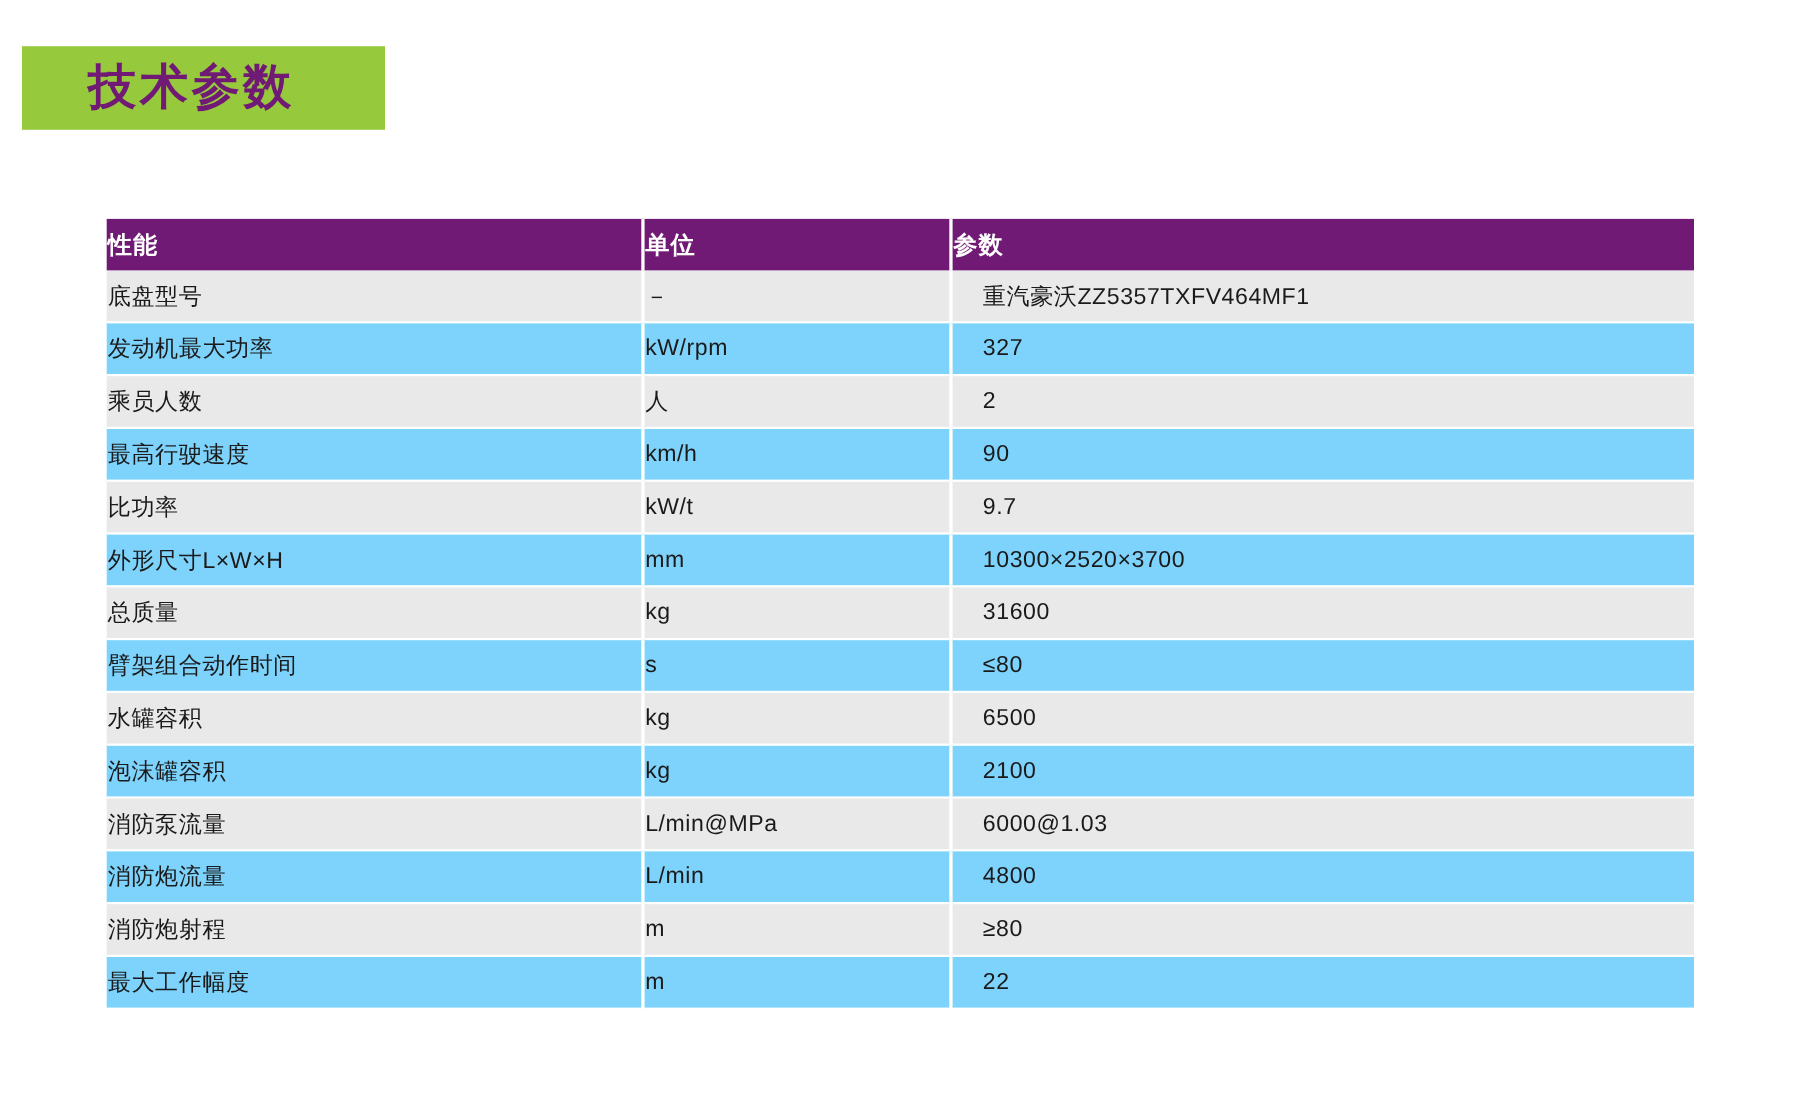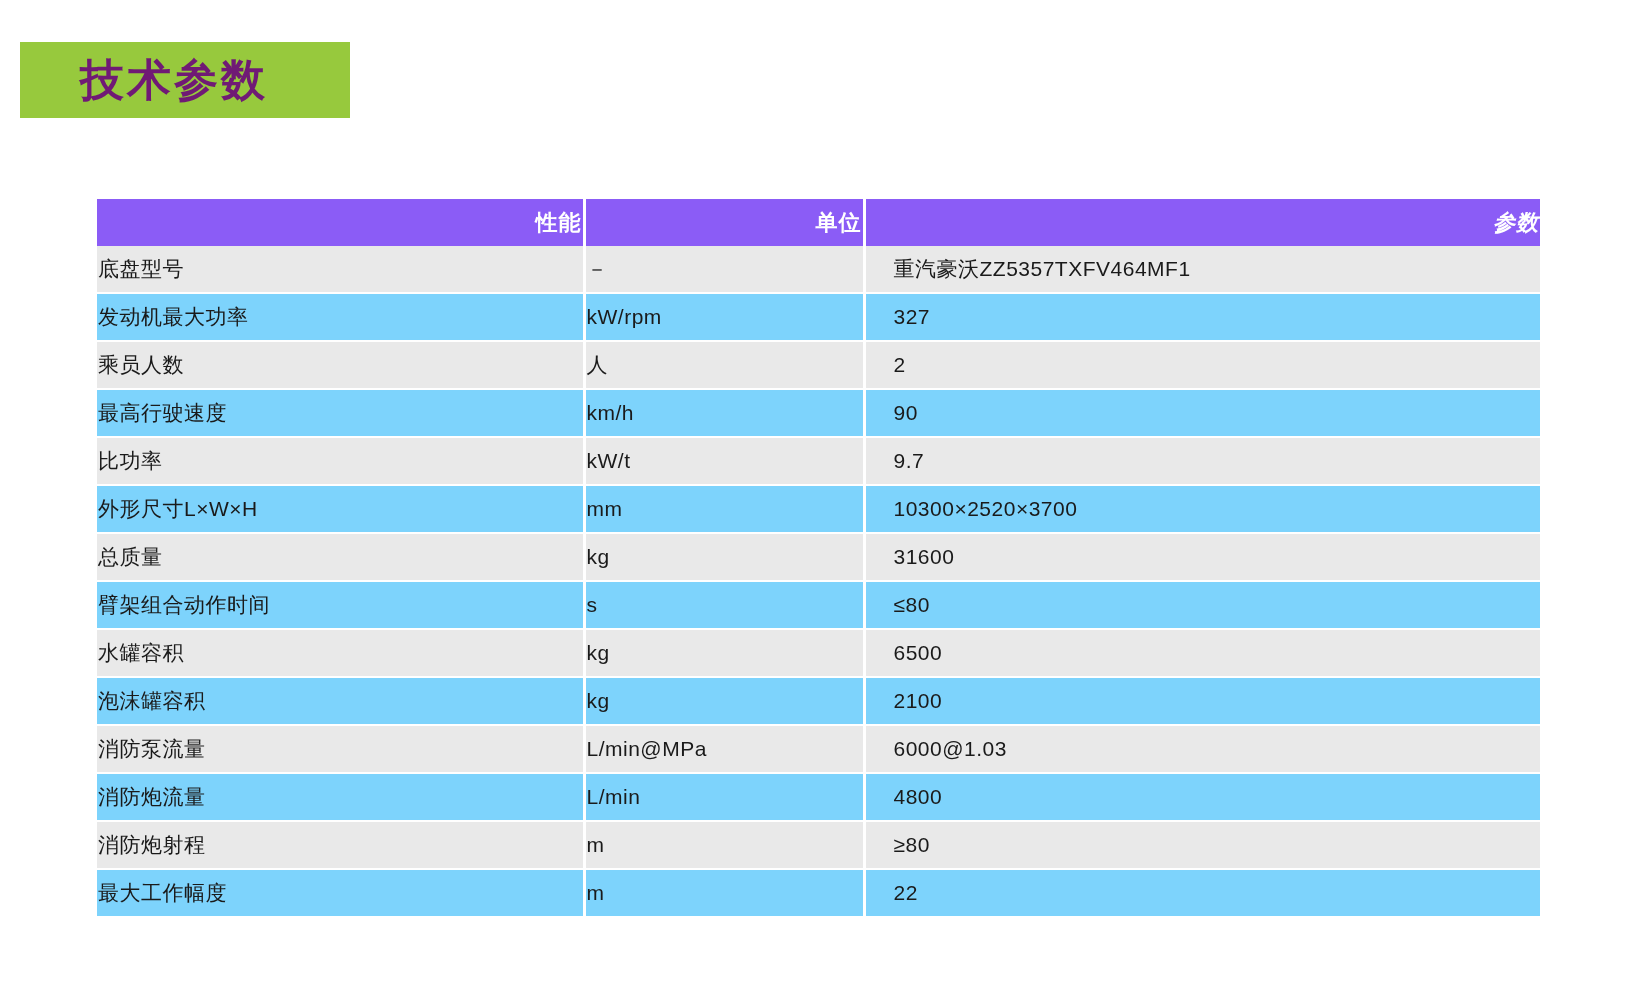--- a/index.html
+++ b/index.html
@@ -43,33 +43,32 @@
     top: 199px;
     width: 1443px;
     border-collapse: collapse;
     table-layout: fixed;
   }
   .spec-table col.c-perf { width: 487px; }
   .spec-table col.c-unit { width: 280px; }
   .spec-table col.c-param { width: 676px; }
 
   .spec-table thead th {
-    background: #8b5cf6;
+    background: #701a75;
     color: #ffffff;
     font-size: 22px;
     font-weight: bold;
     height: 45px;
-    text-align: right;
+    text-align: left;
     vertical-align: middle;
     border-right: 3px solid #ffffff;
     letter-spacing: 1px;
   }
   .spec-table thead th:last-child {
     border-right: none;
-    font-style: italic;
   }
   .spec-table tbody td {
     height: 44px;
     text-align: left;
     vertical-align: middle;
     font-size: 21px;
     color: #1a1a1a;
     border-right: 3px solid #ffffff;
     border-bottom: 2px solid #ffffff;
     letter-spacing: 0.5px;

